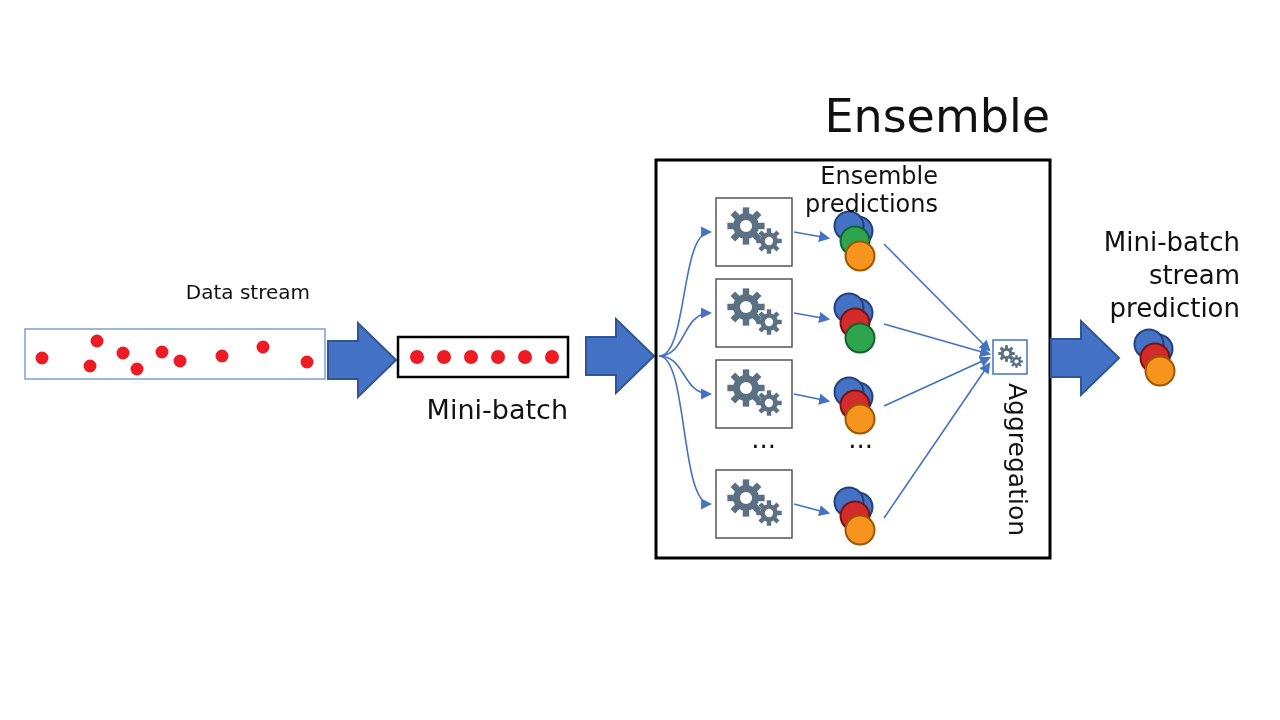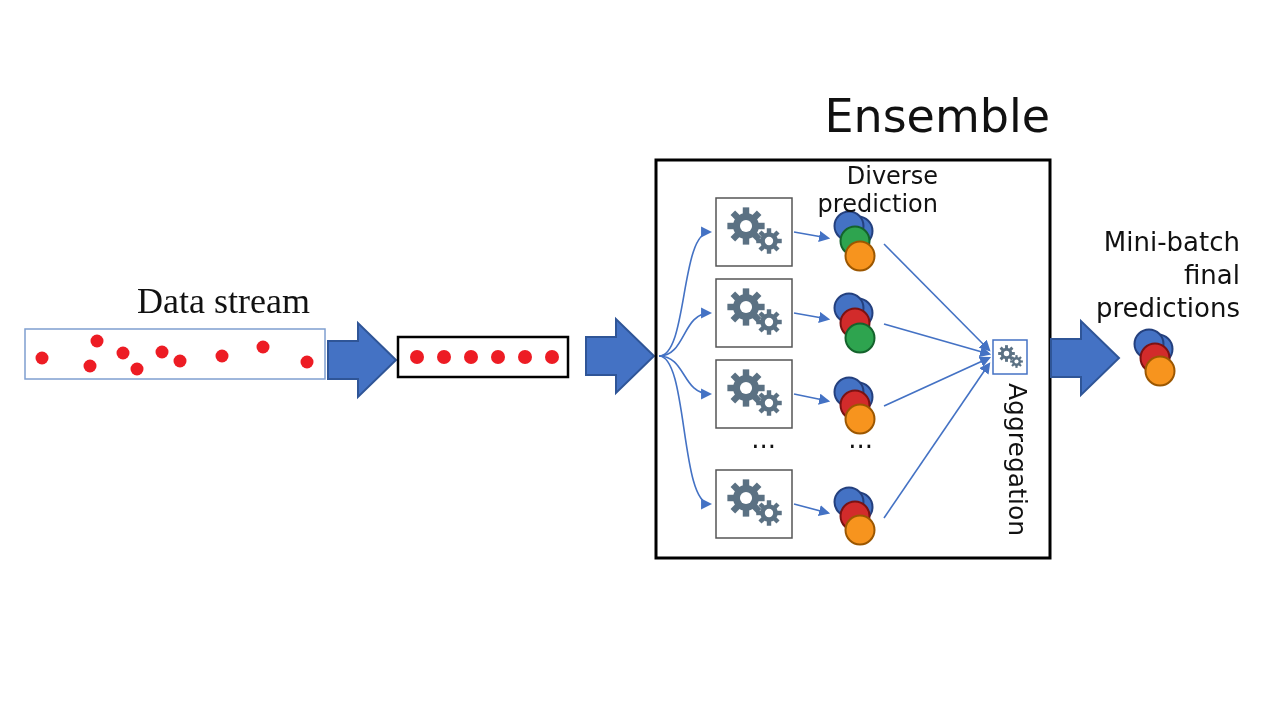--- a/index.html
+++ b/index.html
@@ -2,21 +2,21 @@
 <html style="--arrow-fill: #4472C4; --arrow-stroke: #2F5597; --connector: #4472C4; --dot-red: #ED1C24; --stream-border: #7F9FD0; --gear: #5B7183; --circle-blue: #4472C4; --circle-blue-stroke: #24407E; --circle-red: #D22B2B; --circle-red-stroke: #7A1212; --circle-green: #2EA44F; --circle-green-stroke: #14632C; --circle-orange: #F7941E; --circle-orange-stroke: #9C5700;"><head>
 <meta charset="utf-8">
 <style>
   * { margin:0; padding:0; box-sizing:border-box; }
   html,body { width:1280px; height:720px; background:#ffffff; overflow:hidden;
               font-family:"DejaVu Sans","Liberation Sans",sans-serif; color:#111; }
   .canvas { position:relative; width:1280px; height:720px; }
   svg.layer { position:absolute; left:0; top:0; }
 
   .label { position:absolute; text-align:right; line-height:1.15; }
-  .lbl-data-stream   { left:30px;  top:281px; width:280px; font-size:36px;font-family:Liberation Serif, serif; }
+  .lbl-data-stream   { left:30px;  top:281px; width:280px; font-size:20px; }
   .lbl-mini-batch    { left:398px; top:394px; width:170px; font-size:27px; }
   .lbl-ensemble      { left:656px; top:90px;  width:394px; font-size:46px; }
   .lbl-diverse       { left:788px; top:163px; width:150px; font-size:24px; }
   .lbl-ellipsis-models      { left:716px; top:425px; width:60px; font-size:26px; }
   .lbl-ellipsis-predictions { left:818px; top:425px; width:55px; font-size:26px; }
   .lbl-aggregation   { left:997px; top:383px; width:34px; height:175px; font-size:25px;
                        writing-mode:vertical-rl; text-orientation:mixed; text-align:left; }
   .lbl-final         { left:1085px; top:226px; width:155px; font-size:26px; line-height:33px; }
 
   
@@ -163,20 +163,21 @@
 
     <g>
       <circle class="cb" cx="1158" cy="349" r="14.5"></circle>
       <circle class="cb" cx="1149" cy="344" r="14.5"></circle>
       <circle class="cr" cx="1155" cy="358" r="14.5"></circle>
       <circle class="co" cx="1160" cy="371" r="14.5"></circle>
     </g>
   </svg>
 
   <div class="label lbl-data-stream">Data stream</div>
+  <div class="label lbl-mini-batch">Mini-batch</div>
   <div class="label lbl-ensemble">Ensemble</div>
-  <div class="label lbl-diverse">Diverse prediction</div>
+  <div class="label lbl-diverse">Ensemble predictions</div>
   <div class="label lbl-ellipsis-models">...</div>
   <div class="label lbl-ellipsis-predictions">...</div>
   <div class="label lbl-aggregation">Aggregation</div>
-  <div class="label lbl-final">Mini-batch final predictions</div>
+  <div class="label lbl-final">Mini-batch stream prediction</div>
 
 </div>
 
 </body></html>

